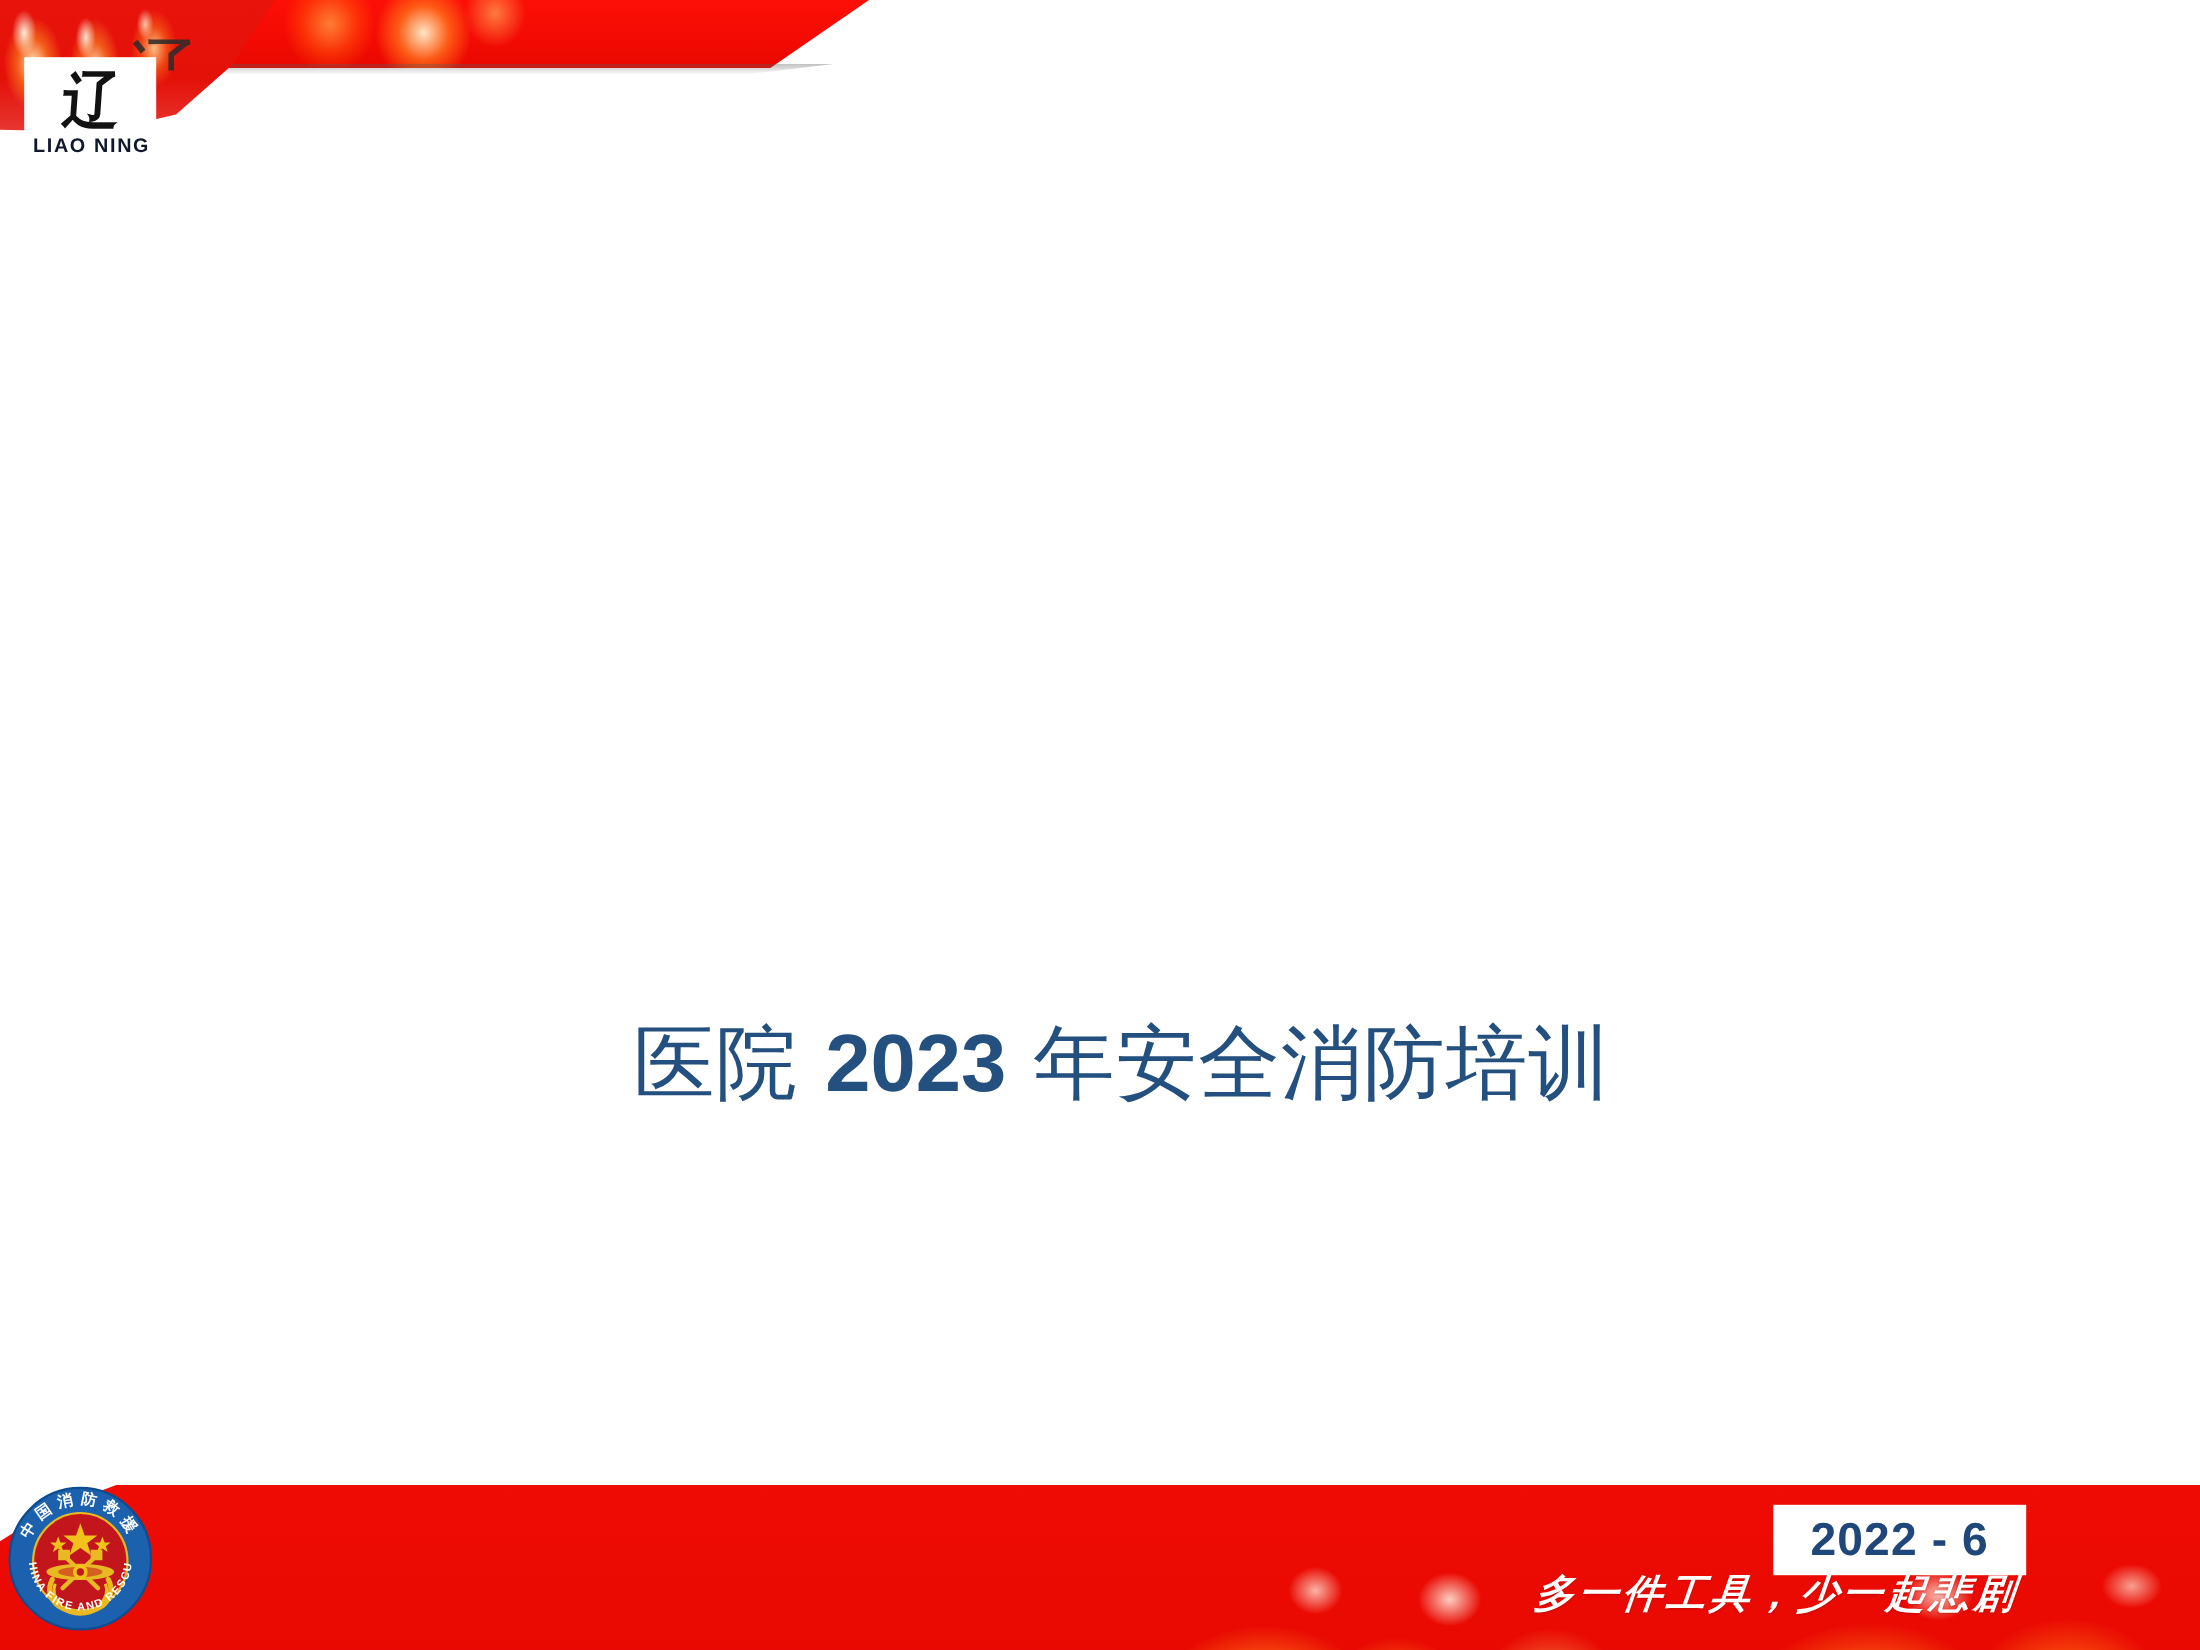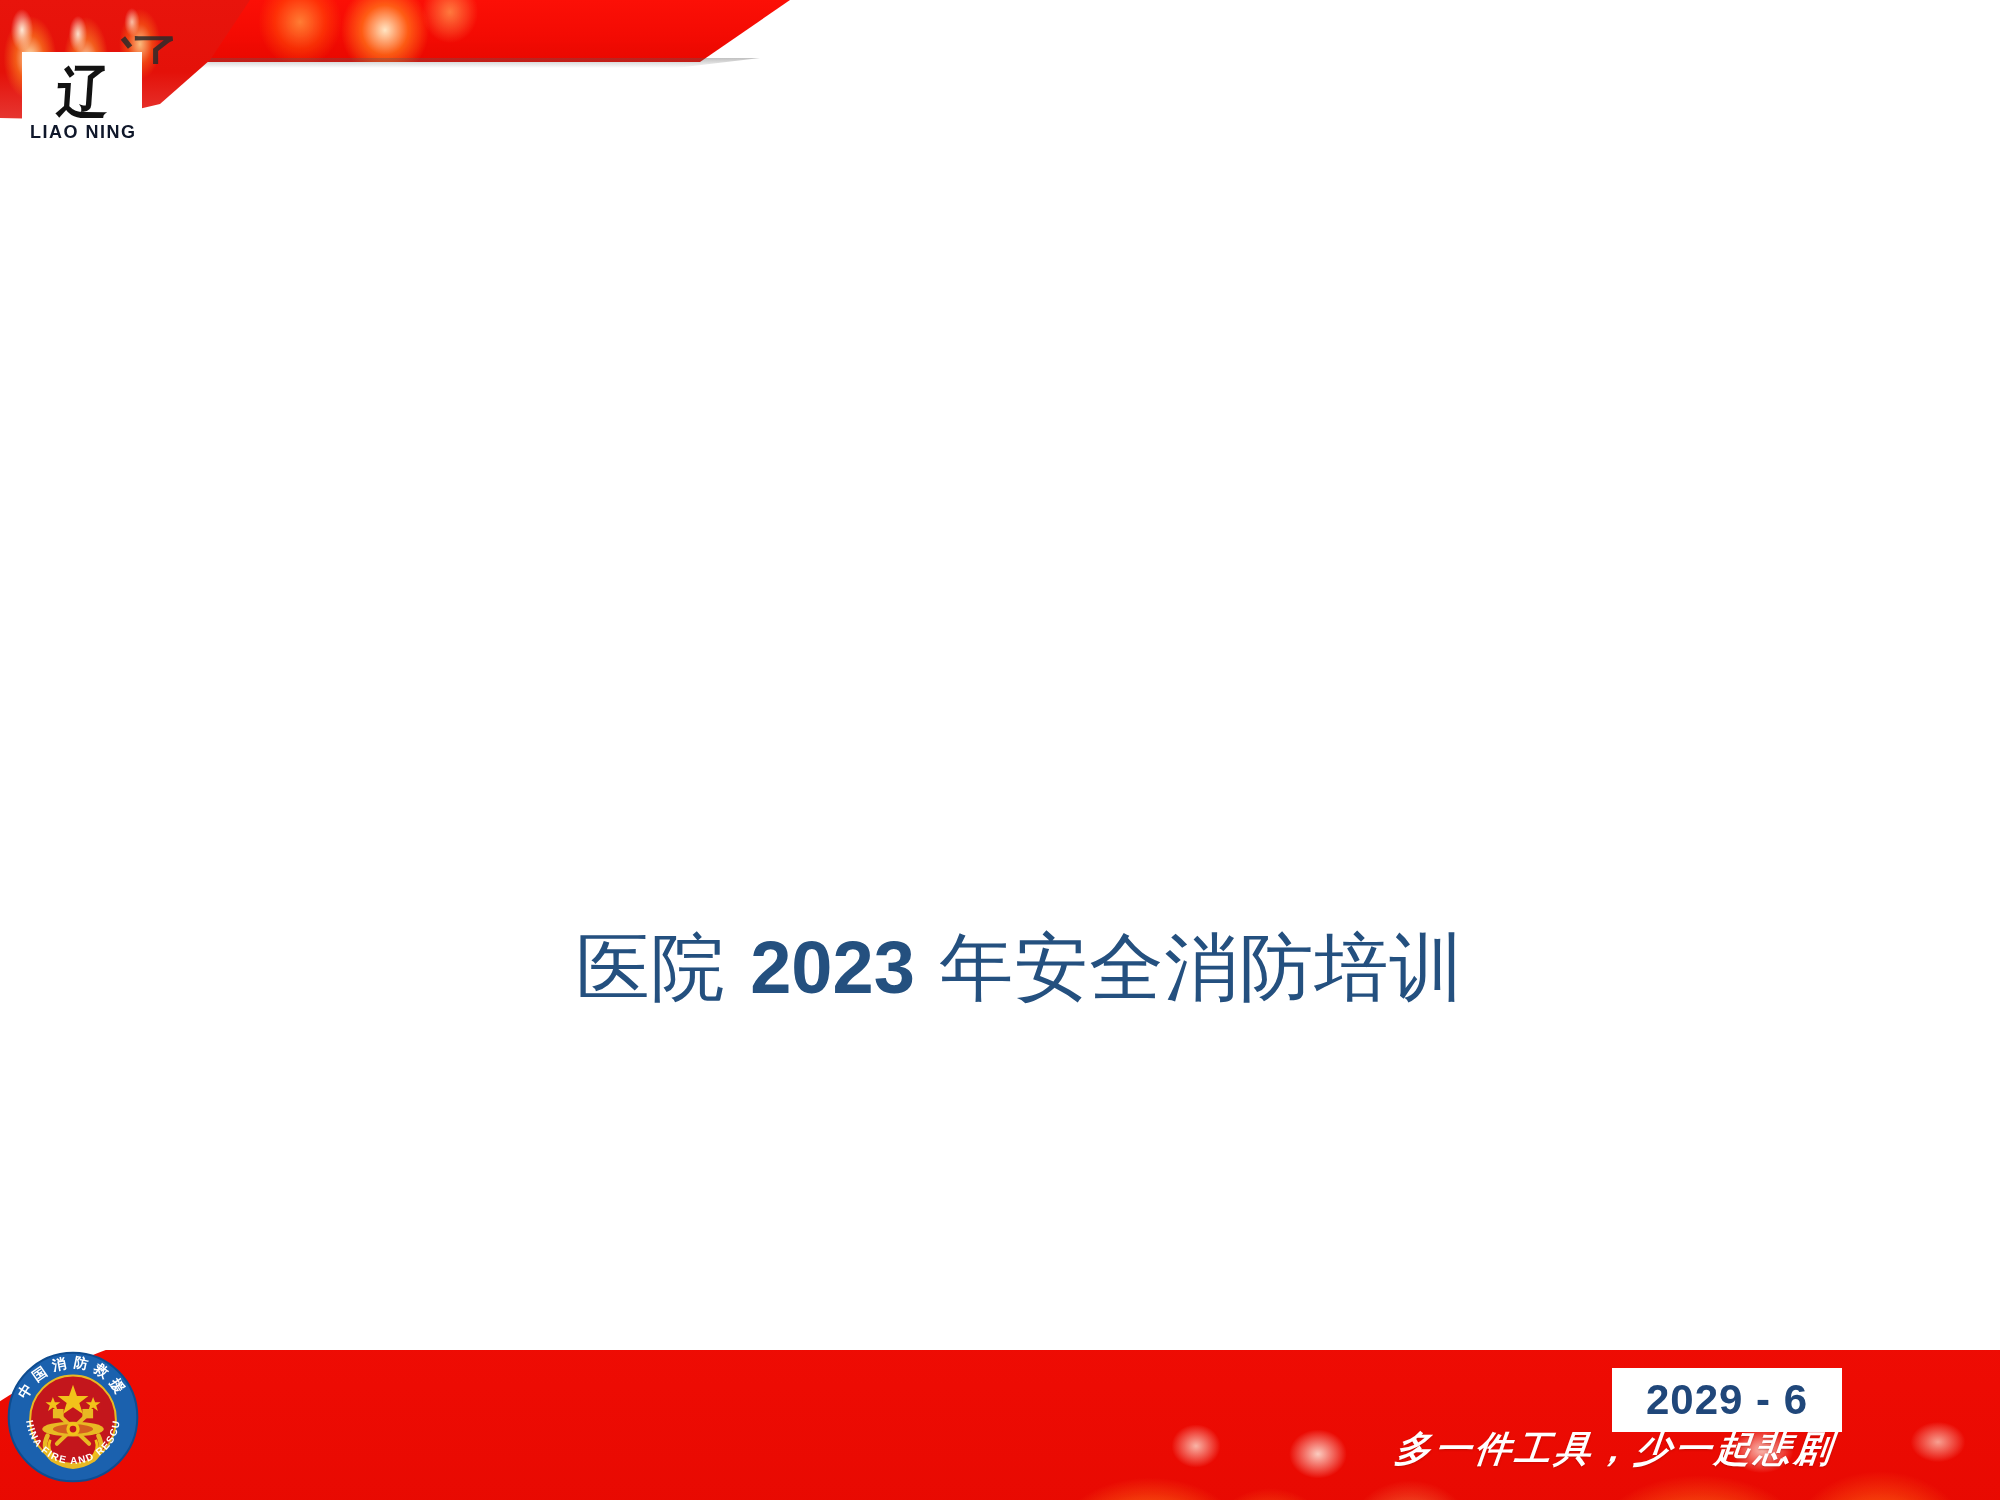--- a/index.html
+++ b/index.html
@@ -265,21 +265,21 @@
   <div class="subtitle nosel"><span>医院 </span><span class="yr">2023</span><span> 年安全消防培训</span></div>
 
   <div class="bottom-band">
     <div class="bottom-band-fill"></div>
     <div class="bottom-band-sheen"></div>
   </div>
 
   <div class="slogan nosel">多一件工具，少一起悲剧</div>
 
   <div class="date-box">
-    <span class="date-text">2029 - 6</span>
+    <span class="date-text">2022 - 6</span>
   </div>
 
   <div class="emblem">
     <svg viewBox="0 0 200 200" width="134" height="134">
       <defs>
         <path id="cnArc" d="M 26 100 A 74 74 0 0 1 174 100" fill="none"></path>
         <path id="enArc" d="M 30 100 A 70 70 0 0 0 170 100" fill="none"></path>
       </defs>
 
       <circle cx="100" cy="100" r="96" fill="#1B61AE"></circle>

